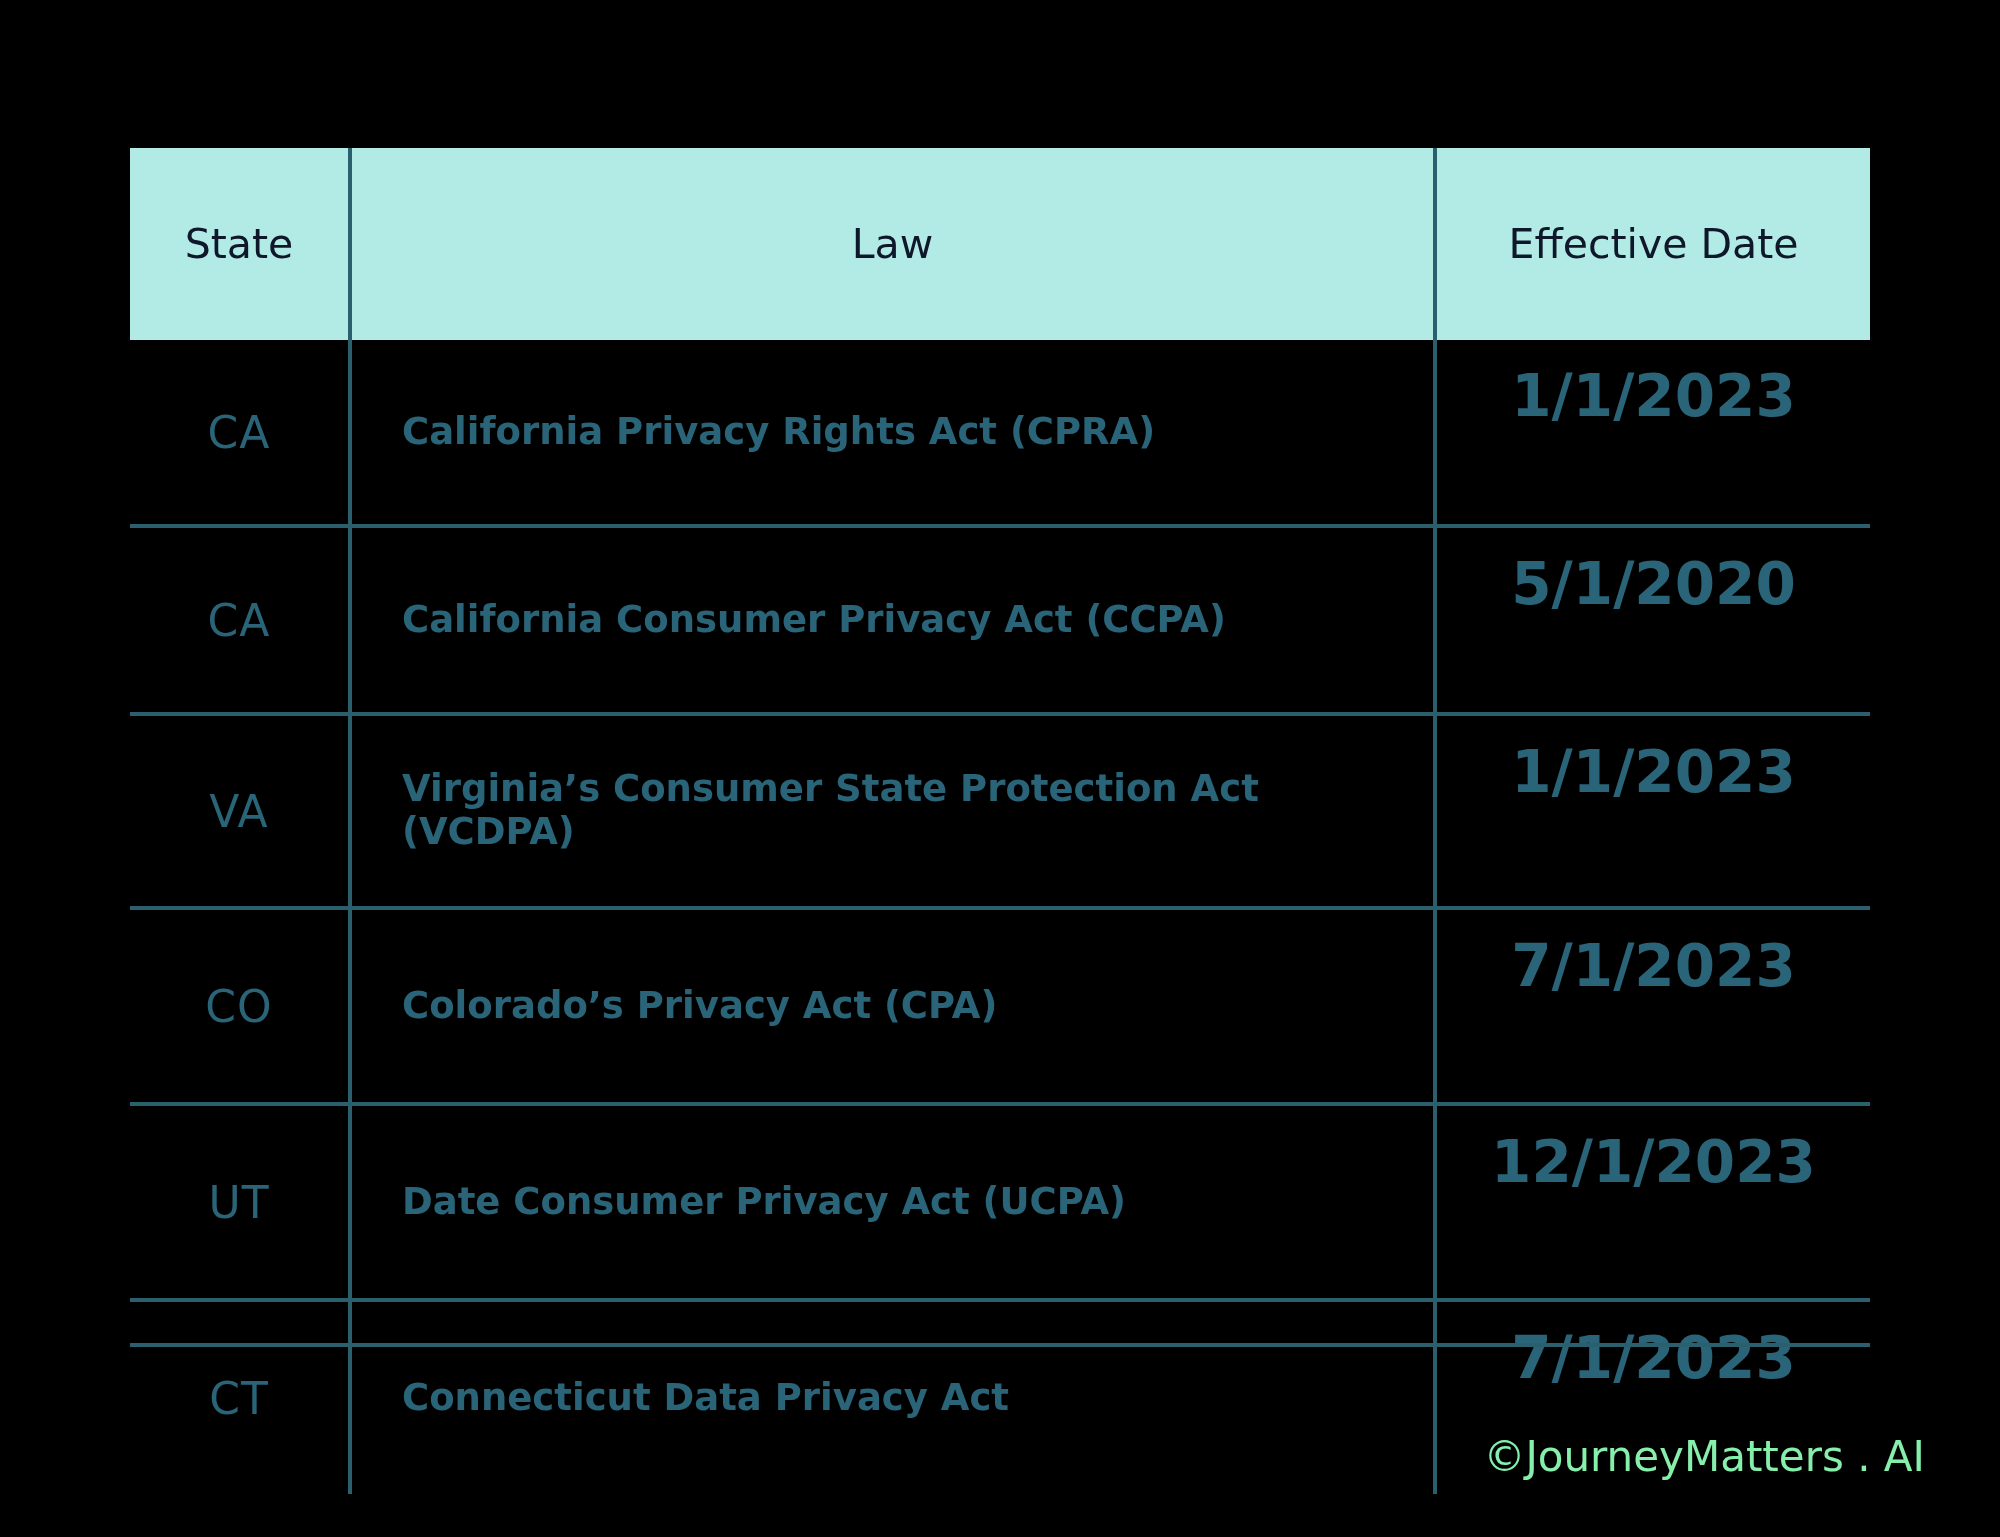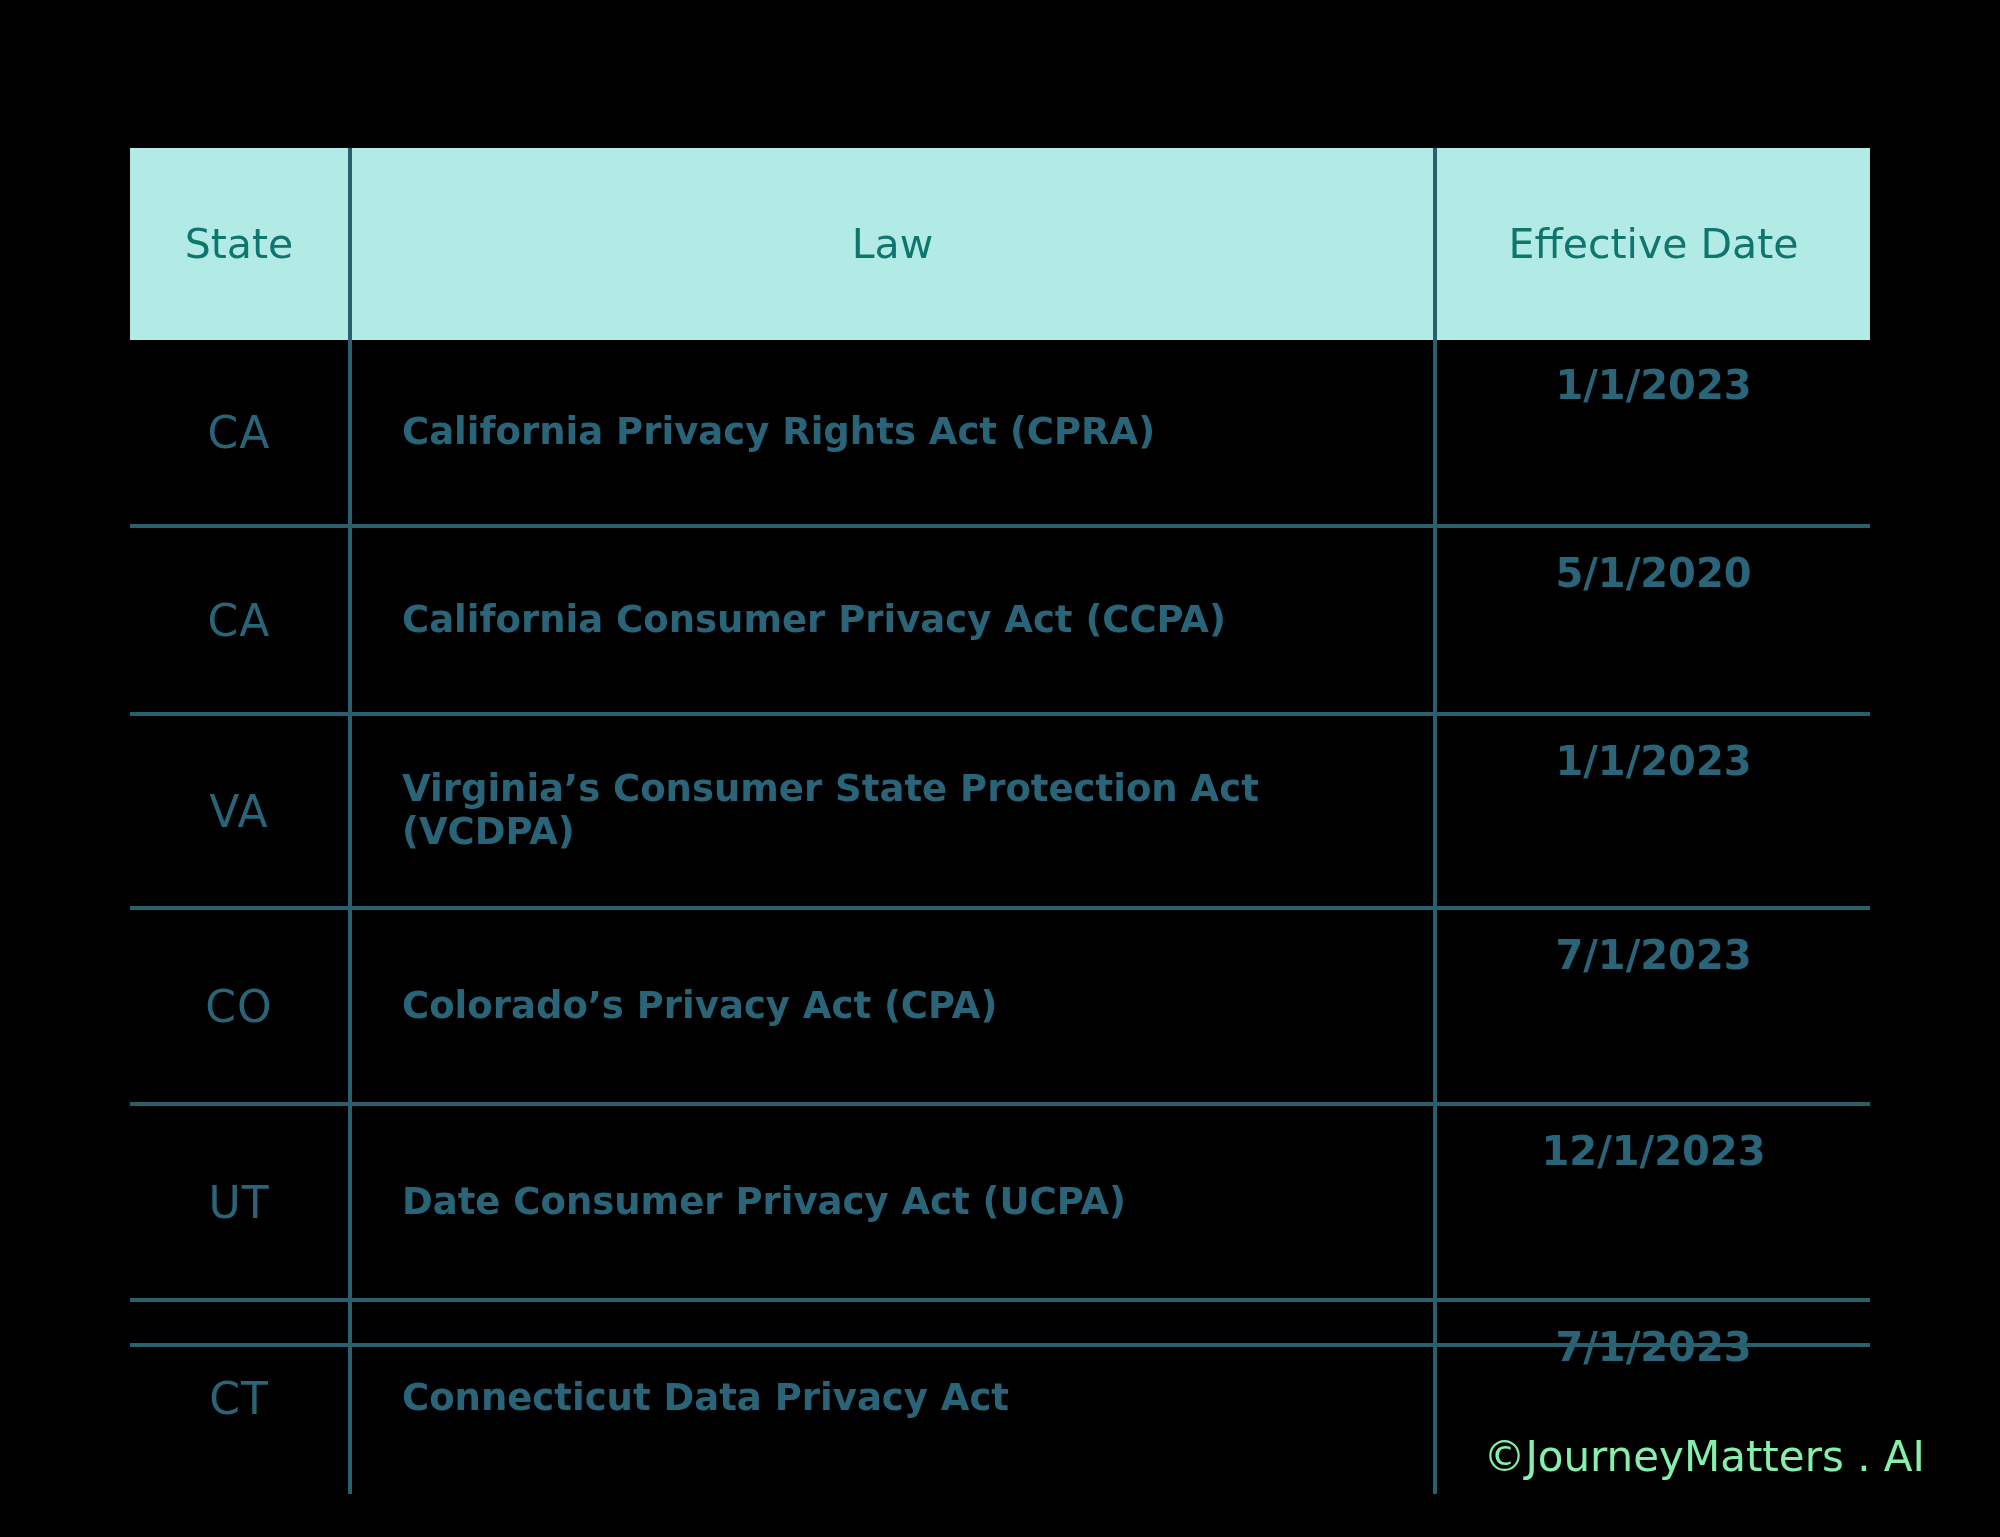--- a/index.html
+++ b/index.html
@@ -27,21 +27,21 @@
     border-collapse: collapse;
     table-layout: fixed;
   }
 
   col.col-state  { width: 220px; }
   col.col-law    { width: 1085px; }
   col.col-date   { width: 435px; }
 
   thead th {
     background: #b2ebe5;
-    color: #0f766e;
+    color: #0f172a;
     font-weight: 400;
     font-size: 41px;
     height: 192px;
     vertical-align: middle;
     padding: 0;
     border: 0;
   }
   thead th.th-state {
     text-align: center;
     border-right: 4px solid #2a5f6e;
@@ -81,21 +81,21 @@
     font-size: 37px;
     font-weight: 700;
     padding-left: 50px;
     padding-right: 20px;
     border-right: 4px solid #2a5f6e;
     line-height: 1.16;
   }
 
   td.cell-date {
     text-align: center;
-    font-size: 40px;
+    font-size: 58px;
     font-weight: 700;
     vertical-align: top;
     padding-top: 22px;
   }
 
   tr.row-h1 td { height: 162px; }
   tr.row-h2 td { height: 168px; }
   tr.row-h3 td { height: 170px; }
 
   .table-bottom-rule {

